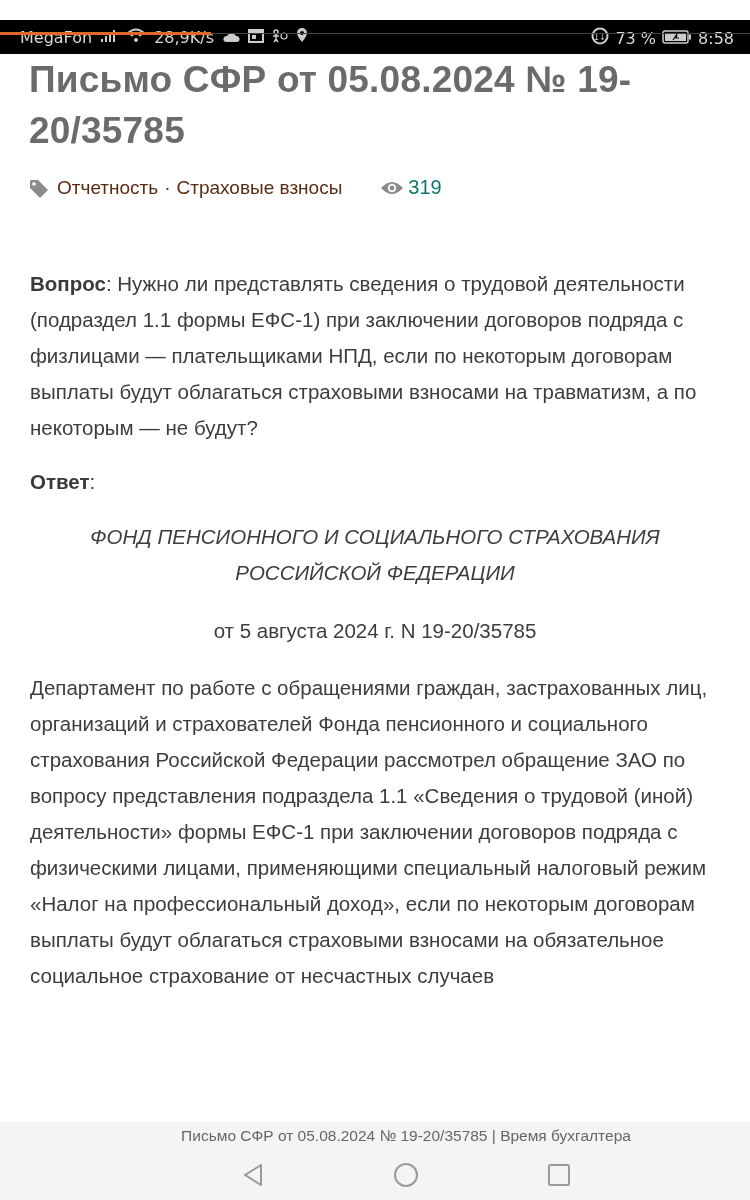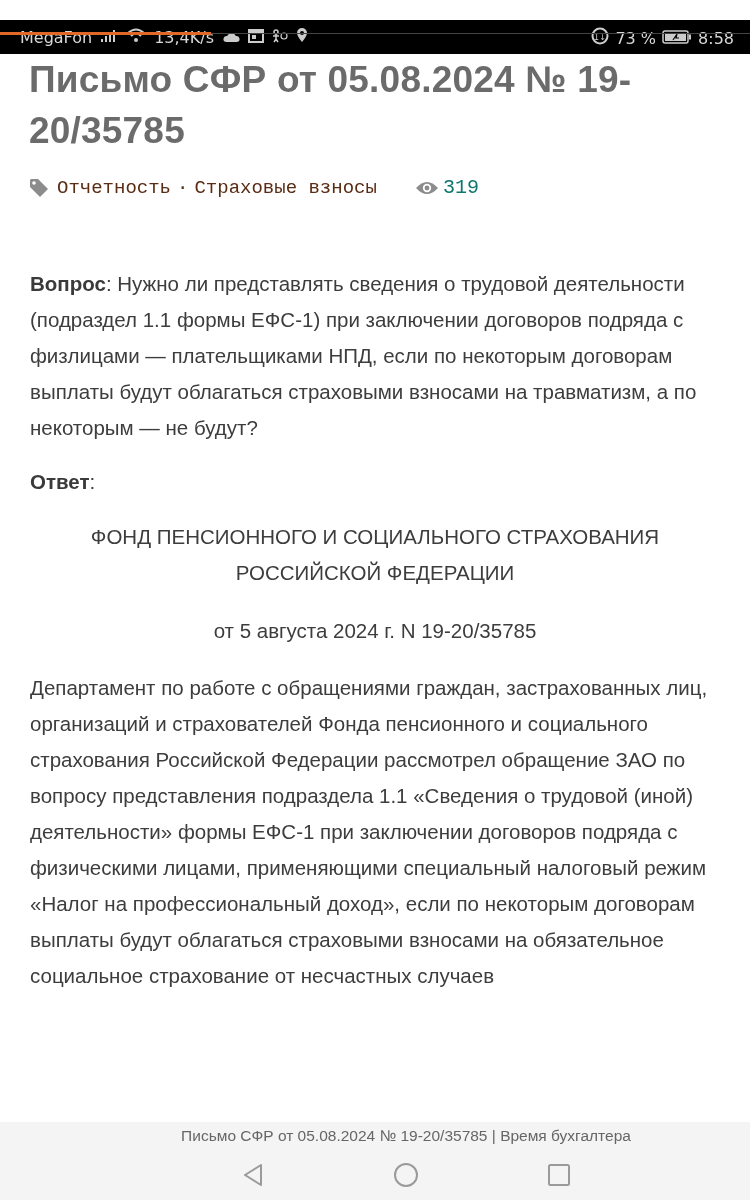--- a/index.html
+++ b/index.html
@@ -5,32 +5,32 @@
   html, body { margin:0; padding:0; }
   body { width:750px; height:1200px; overflow:hidden; background:#ffffff; position:relative; font-family:"Liberation Sans", sans-serif; }
   .statusbar { position:absolute; left:0; top:0; width:750px; height:34px; background:#000; color:#d8d8d8; font-family:"DejaVu Sans", sans-serif; font-size:16px;margin-top:20px; }
   .statusbar .left { position:absolute; left:20px; top:7px; display:flex; align-items:center; gap:8px; }
   .statusbar .right { position:absolute; right:16px; top:7px; display:flex; align-items:center; gap:6px; }
   .sb-icon { display:inline-block; }
   .progress { position:absolute; left:0; top:32px; height:3px; width:211px; background:#e0692a; }
   .progress-track { position:absolute; left:0; top:33px; height:1px; width:750px; background:#444; }
   .content { position:absolute; left:29px; top:34px; width:695px; }
   h1 { margin:0; position:absolute; top:20px; left:0; width:690px; font-size:37px; line-height:51px; font-weight:bold; color:#6b6b6b; letter-spacing:0.2px; }
-  .meta { position:absolute; top:142px; left:0; display:flex; align-items:center; font-size:19px; color:#5a3018;font-family:Liberation Mono, monospace; }
+  .meta { position:absolute; top:142px; left:0; display:flex; align-items:flex-end; font-size:19px; color:#5a3018; }
   .meta .tag-icon { width:20px; height:20px; margin-right:8px; }
   .meta a { color:#5a2c14; text-decoration:none; }
   .meta .sep { color:#5a2c14; margin:0 6px; }
   .meta .views { margin-left:38px; display:flex; align-items:center; color:#0f766e; font-size:20px; }
   .meta .views svg { margin-right:4px; }
   .body-text { position:absolute; top:231px; left:0; width:700px; font-size:20.5px; line-height:36px; color:#3d3d3d; }
   .body-text p { margin:1px; }
   .q { margin-bottom:18px !important; }
   .ans { margin-bottom:19px !important; }
   .center { text-align:center; width:690px; }
-  .org { margin-bottom:22px !important; }
+  .org { margin-bottom:22px !important;font-style:italic; }
   .letter { margin-bottom:21px !important; }
   b { color:#3a3a3a; }
   .bottombar { position:absolute; left:0; top:1122px; width:750px; height:78px; background:#f4f4f4;padding-left:31px; }
   .bottombar .title { position:absolute; top:5px; width:750px; text-align:center; font-size:15.5px; color:#666; font-family:"Liberation Sans", sans-serif; }
   .nav { position:absolute; top:38px; width:750px; height:30px; }
   .nav-btn { position:absolute; top:0; width:30px; height:30px; display:flex; align-items:center; justify-content:center; cursor:pointer; }
 </style>
 </head>
 <body>
 
@@ -45,21 +45,21 @@
           <rect x="13" y="1" width="2" height="12" fill="#ccc"></rect>
         </svg>
     </span>
     <span class="sb-icon">
       <svg width="20" height="16" viewBox="0 0 20 16">
           <path d="M2 6 Q10 -1 18 6" stroke="#ccc" stroke-width="2" fill="none"></path>
           <path d="M5 9 Q10 4 15 9" stroke="#ccc" stroke-width="2" fill="none"></path>
           <circle cx="10" cy="13" r="2" fill="#ccc"></circle>
         </svg>
     </span>
-    <span>13,4K/s</span>
+    <span>28,9K/s</span>
     <span class="sb-icon">
       <svg width="18" height="12" viewBox="0 0 18 12">
           <path d="M4 11 H15 A3 3 0 0 0 14 5 A5 5 0 0 0 5 5 A3 3 0 0 0 4 11Z" fill="#ccc"></path>
         </svg>
     </span>
     <span class="sb-icon">
       <svg width="16" height="14" viewBox="0 0 16 14">
           <rect x="1" y="1" width="14" height="12" fill="none" stroke="#ccc" stroke-width="2"></rect>
           <rect x="1" y="1" width="14" height="3" fill="#ccc"></rect>
           <rect x="4" y="6" width="4" height="4" fill="#ccc"></rect>

